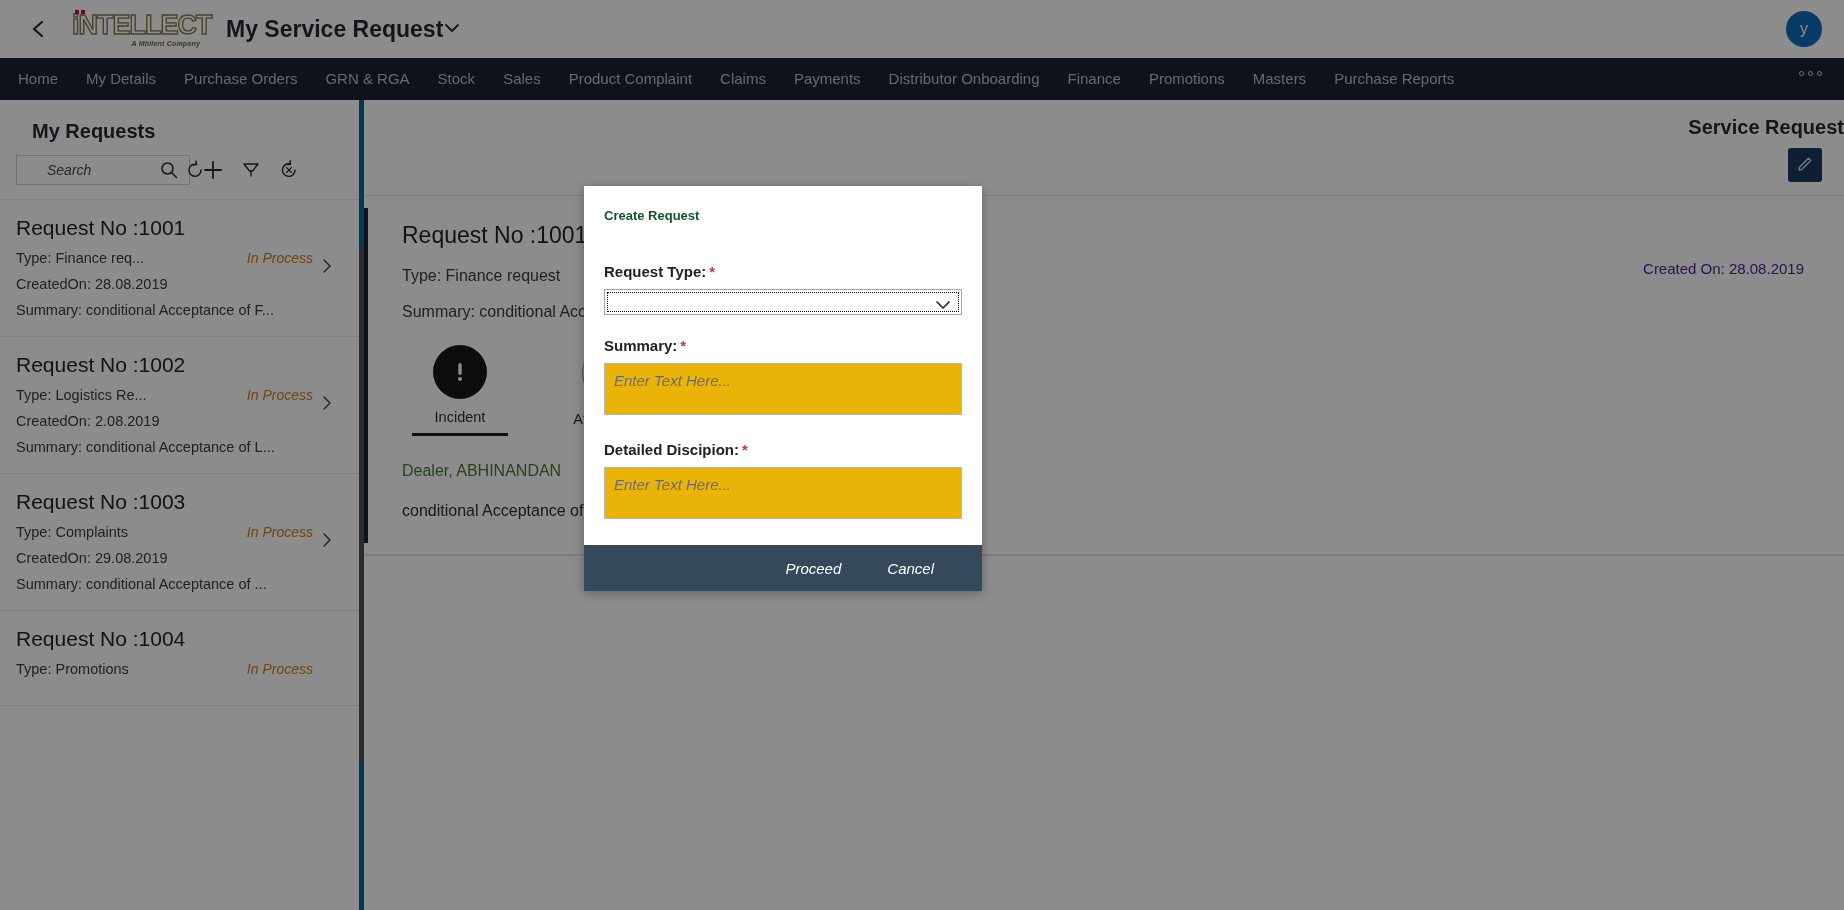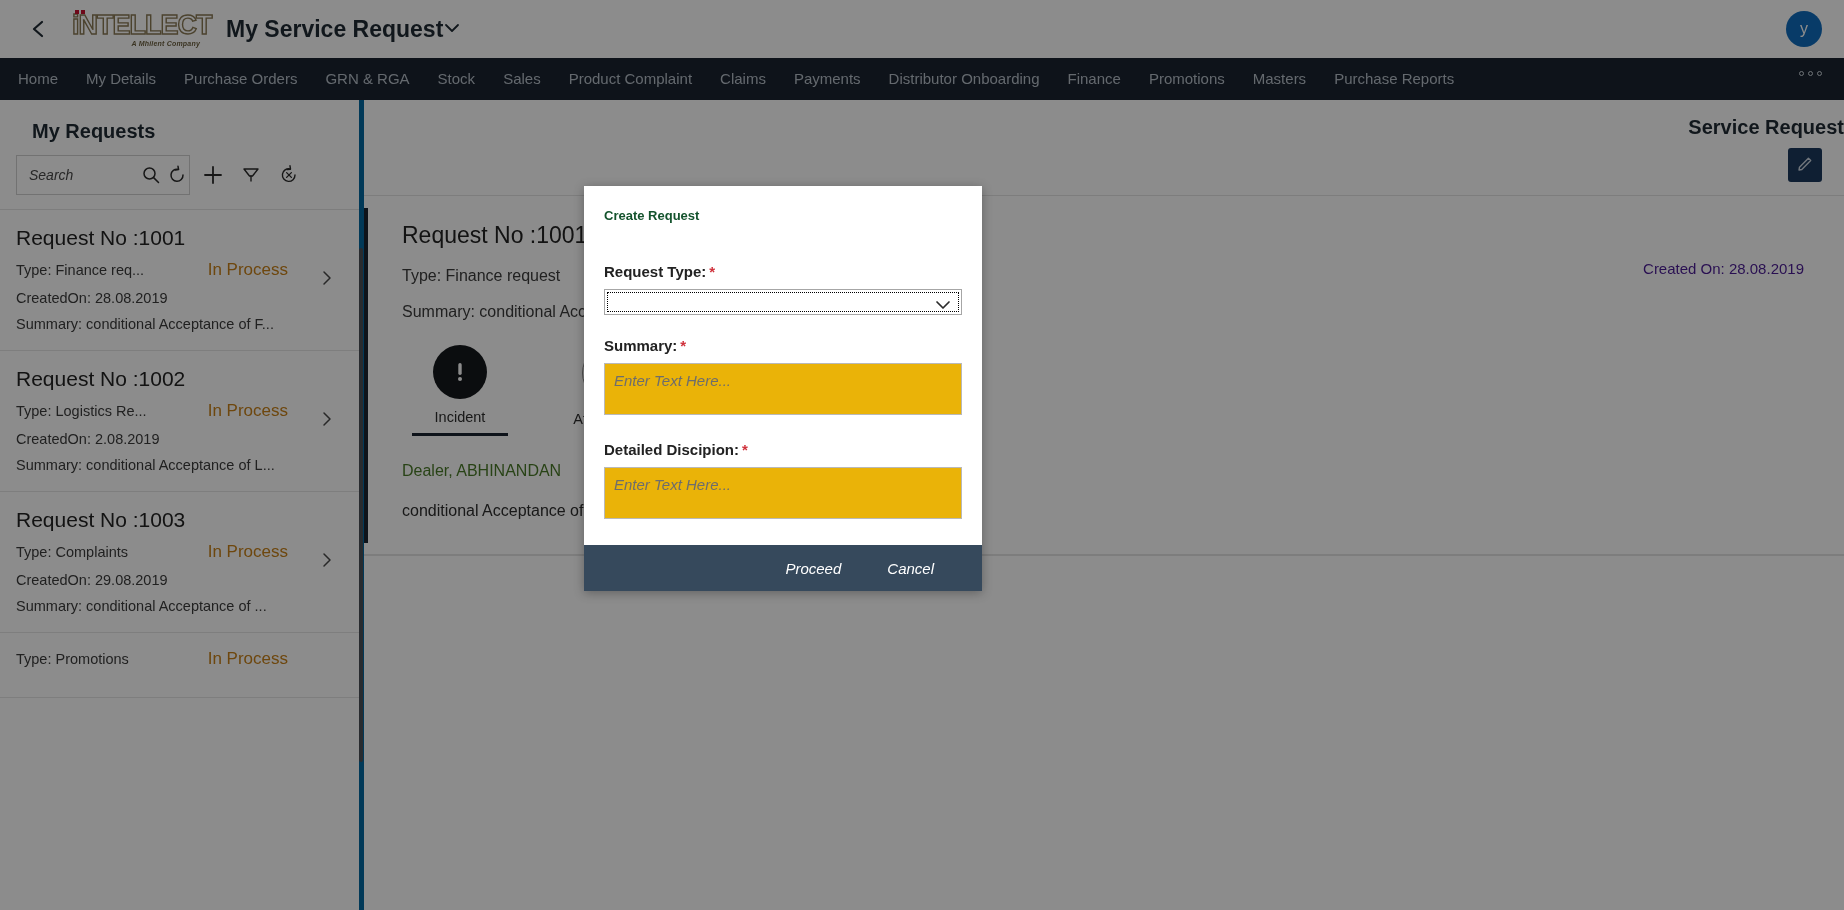--- a/index.html
+++ b/index.html
@@ -177,26 +177,26 @@
     padding: 20px 0 0 32px;
   }
   .sidebar-tools {
     display: flex;
     align-items: center;
     padding: 12px 0 14px 16px;
     border-bottom: 1px solid #e3e3e3;
   }
   .search-box {
     width: 174px;
-    height: 40px;
+    height: 30px;
     border: 1px solid #d0d0d0;
     box-sizing: border-box;
     display: flex;
     align-items: center;
-    padding: 0 6px 0 10px;
+    padding: 0 6px 0 28px;
     gap: 6px;
     background: #ffffff;
   }
   .search-box input {
     border: none;
     outline: none;
     font-size: 14px;
     font-style: italic;
     color: #444;
     width: 104px;
@@ -234,23 +234,24 @@
     display: flex;
     justify-content: space-between;
     align-items: baseline;
     margin-bottom: 10px;
   }
   .req-meta {
     font-size: 14.5px;
     color: #3c3c3c;
   }
   .req-status {
-    font-size: 17px;
+    font-size: 14px;
     color: #c8821a;
-    margin-right: 41px;
+    margin-right: 16px;
+    font-style: italic;
   }
   .req-chevron {
     position: absolute;
     right: 24px;
     top: 50%;
     transform: translateY(-50%);
   }
   .scroll-track {
     position: absolute;
     left: 359px;
@@ -620,20 +621,21 @@
             <div class="req-meta" style="margin-bottom:10px">CreatedOn: 29.08.2019</div>
             <div class="req-meta">Summary: conditional Acceptance of ...</div>
             <span class="req-chevron">
               <svg width="16" height="16" viewBox="0 0 16 16">
                   <polyline points="5,2 11,8 5,14" fill="none" stroke="#4a4a4a" stroke-width="1.5" stroke-linecap="round" stroke-linejoin="round"></polyline>
                 </svg>
             </span>
           </div>
 
           <div class="req-item">
+            <div class="req-no">Request No :1004</div>
             <div class="req-row">
               <span class="req-meta">Type: Promotions</span>
               <span class="req-status">In Process</span>
             </div>
           </div>
 
         </div>
 
         <div class="scroll-track"></div>
       </div>

